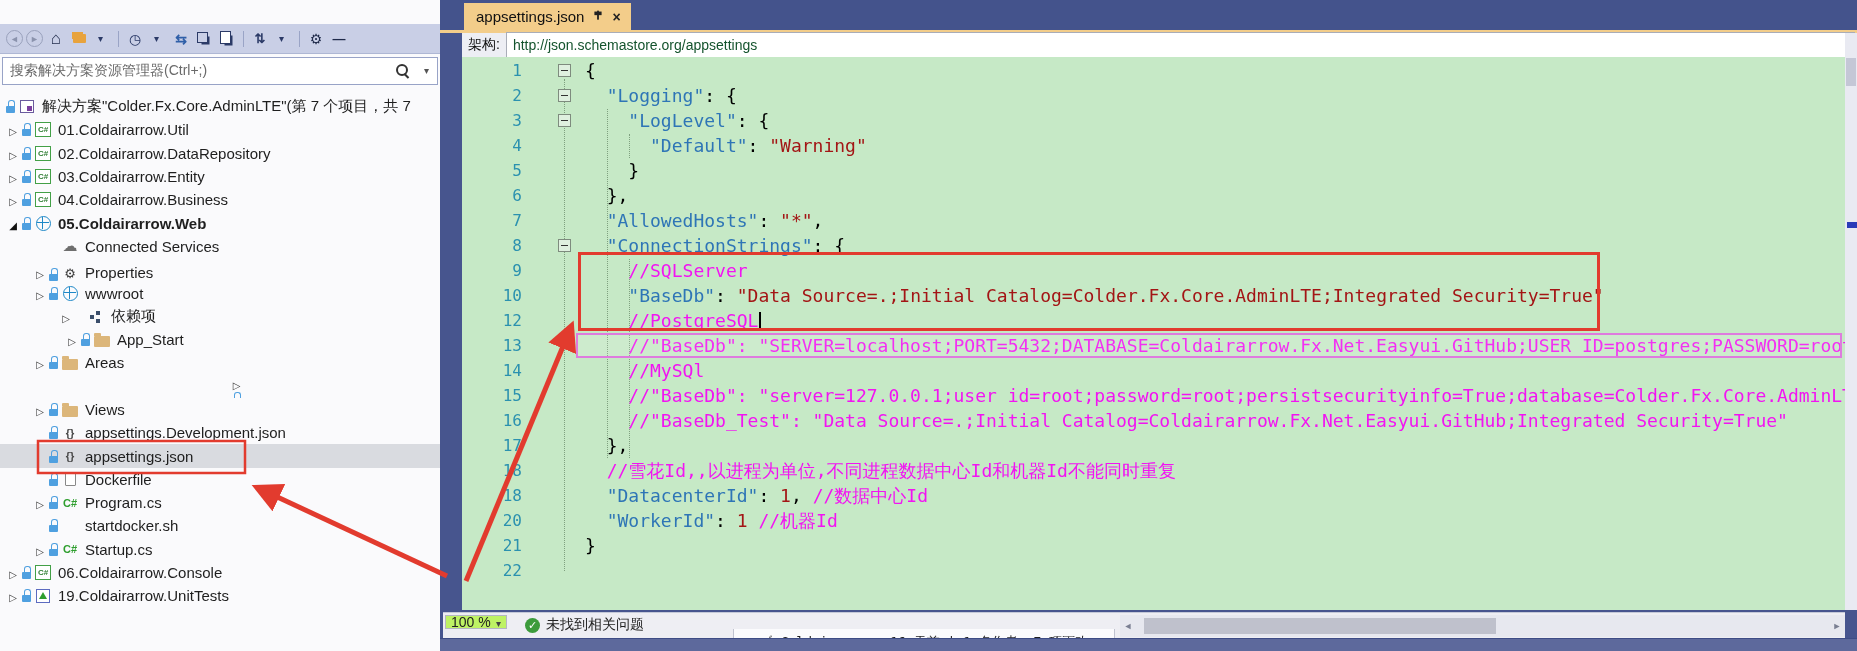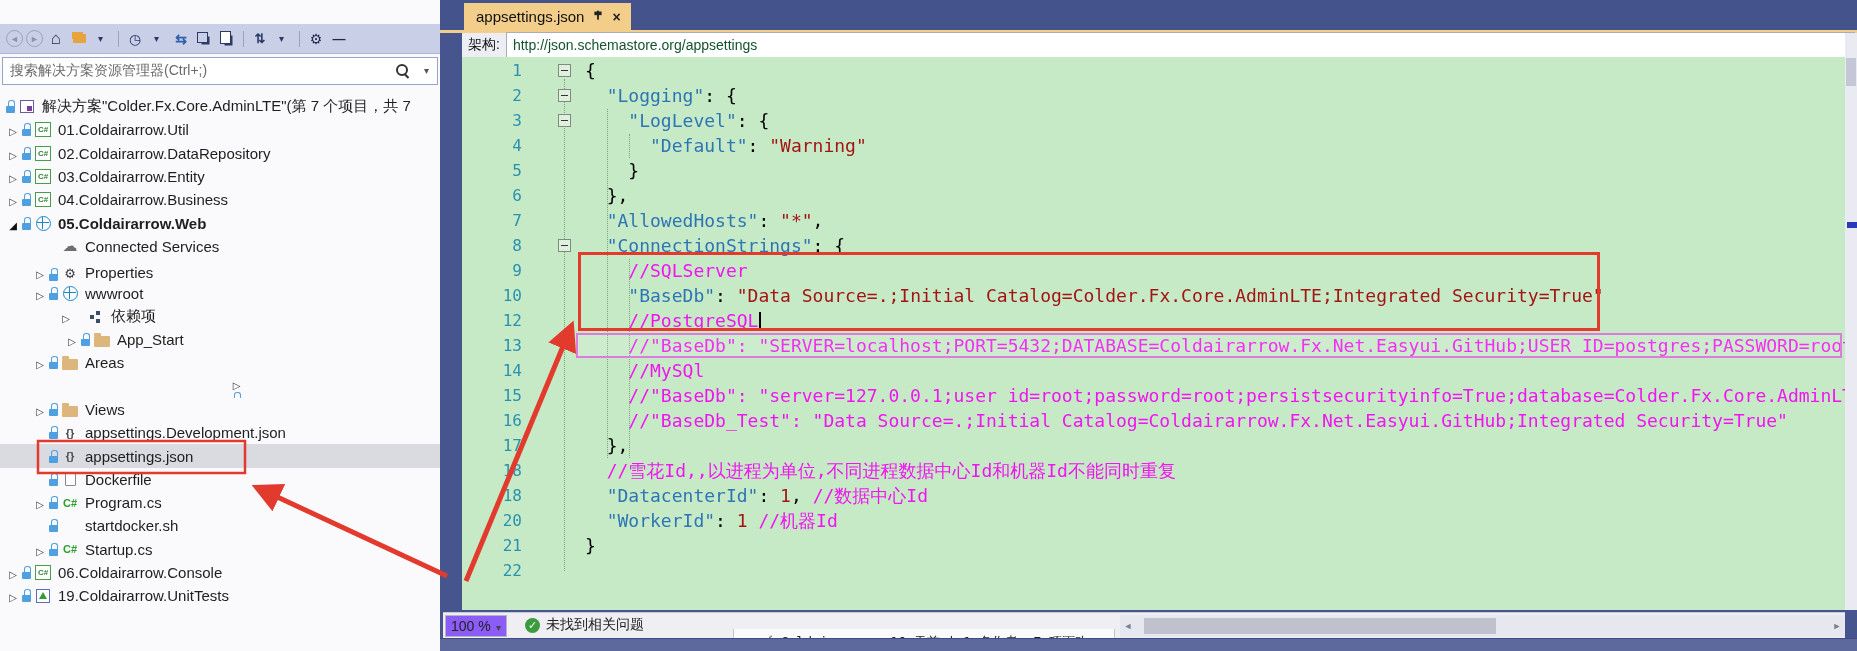--- a/index.html
+++ b/index.html
@@ -118,21 +118,21 @@
       background:#DFF0DF;z-index:3;}
   .foldbox i{display:block;width:7px;height:1px;background:#333;margin:5px auto 0;}
   .guide{position:absolute;border-left:1px dotted rgba(70,100,70,.55);z-index:1;}
   .caret{display:inline-block;width:2px;height:19px;background:#000;vertical-align:-4px;margin-left:1px;}
   .hl-red{position:absolute;border:3px solid #E23B2E;z-index:5;pointer-events:none;}
   .hl-pink{position:absolute;border:2px solid #DE7BDE;z-index:4;pointer-events:none;background:rgba(255,255,255,.12);}
 
   
   .ed-status{position:absolute;left:443px;top:612px;width:1402px;height:26px;background:#EEEEF3;
       border-top:1px solid #C5C9D8;font-size:14px;color:#222;}
-  .zoom-box{position:absolute;left:2px;top:2px;width:62px;height:22px;background:#8b5cf6;border:1px solid #B4B6C2;
+  .zoom-box{position:absolute;left:2px;top:2px;width:62px;height:14px;background:#bef264;border:1px solid #B4B6C2;
       display:flex;align-items:center;justify-content:space-between;padding:0 5px;font-size:14px;}
   .zoom-box .chev::after{content:"▾";font-size:10px;color:#444;}
   .issues{position:absolute;left:82px;top:3px;display:flex;align-items:center;gap:6px;}
   .checkdot{width:15px;height:15px;border-radius:50%;background:#3C9B3C;color:#fff;font-size:11px;
       line-height:15px;text-align:center;}
   .codelens{position:absolute;left:290px;top:16px;width:382px;height:25px;background:#FBFBFD;
       border-left:1px solid #C0C3D0;border-right:1px solid #C0C3D0;display:flex;align-items:center;
       justify-content:center;font-family:"DejaVu Sans Mono",monospace;font-size:13px;color:#1E1E1E;white-space:nowrap;overflow:hidden;}
   .hscroll{position:absolute;left:677px;top:2px;right:0;height:22px;background:#E7E8EF;}
   .hs-left,.hs-right{position:absolute;top:0;width:16px;height:22px;color:#7A7F92;font-size:9px;

